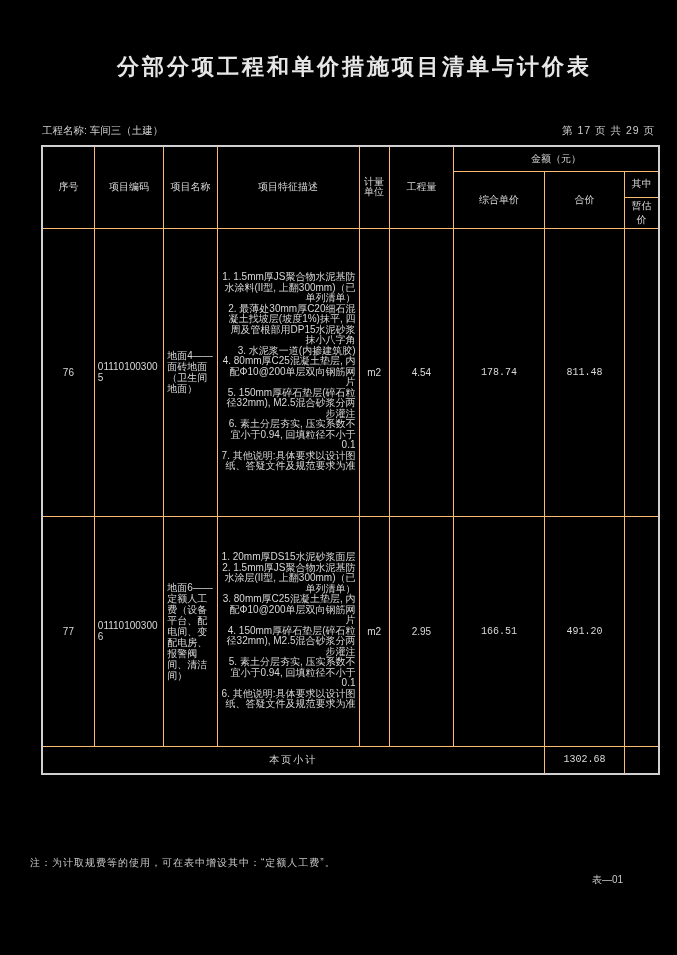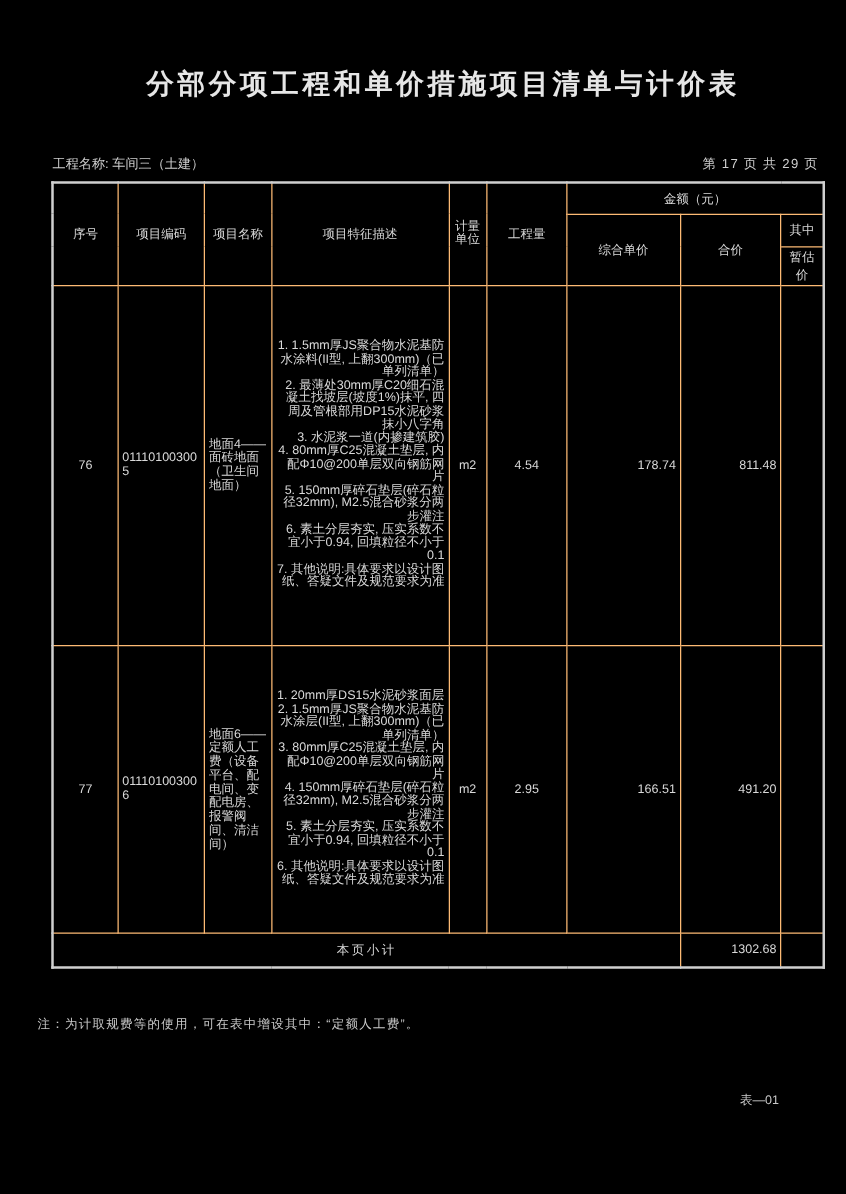--- a/index.html
+++ b/index.html
@@ -56,28 +56,28 @@
   .col-price { width:90px; }
   .col-total { width:80px; }
   .col-prov  { width:34px; }
 
   .cell-seq   { text-align:center; }
   .cell-code  { text-align:left; word-break:break-all; font-size:10px; padding-left:2px; padding-right:2px;}
   .cell-name  { text-align:left; font-size:9px; line-height:11px; padding-left:2px; padding-right:1px;}
   .cell-feat  { text-align:right; font-size:9px; line-height:10.5px; white-space:pre-line; padding-left:3px; padding-right:1px;}
   .cell-unit  { text-align:center; font-size:9px; }
   .cell-qty   { text-align:center; }
-  .cell-money { text-align:right; padding-right:5px; }
+  .cell-money { text-align:center; padding-right:5px;font-family:Liberation Mono, monospace; }
   .hdr-unit   { font-size:9px; line-height:10px; white-space:pre-line; padding:0; }
   .subtotal-label { text-align:center; letter-spacing:2px; }
 
   .dashed-l { border-left-style:dashed !important; }
 
   .footnote {
-    position:absolute; left:30px; top:812px;
+    position:absolute; left:30px; top:856px;
     font-size:10px; letter-spacing:1px; color:#c9c9c9;
   }
   .form-code {
     position:absolute; left:592px; top:873px;
     font-size:10px; color:#c9c9c9;
   }
 </style>
 </head>
 <body>
 

